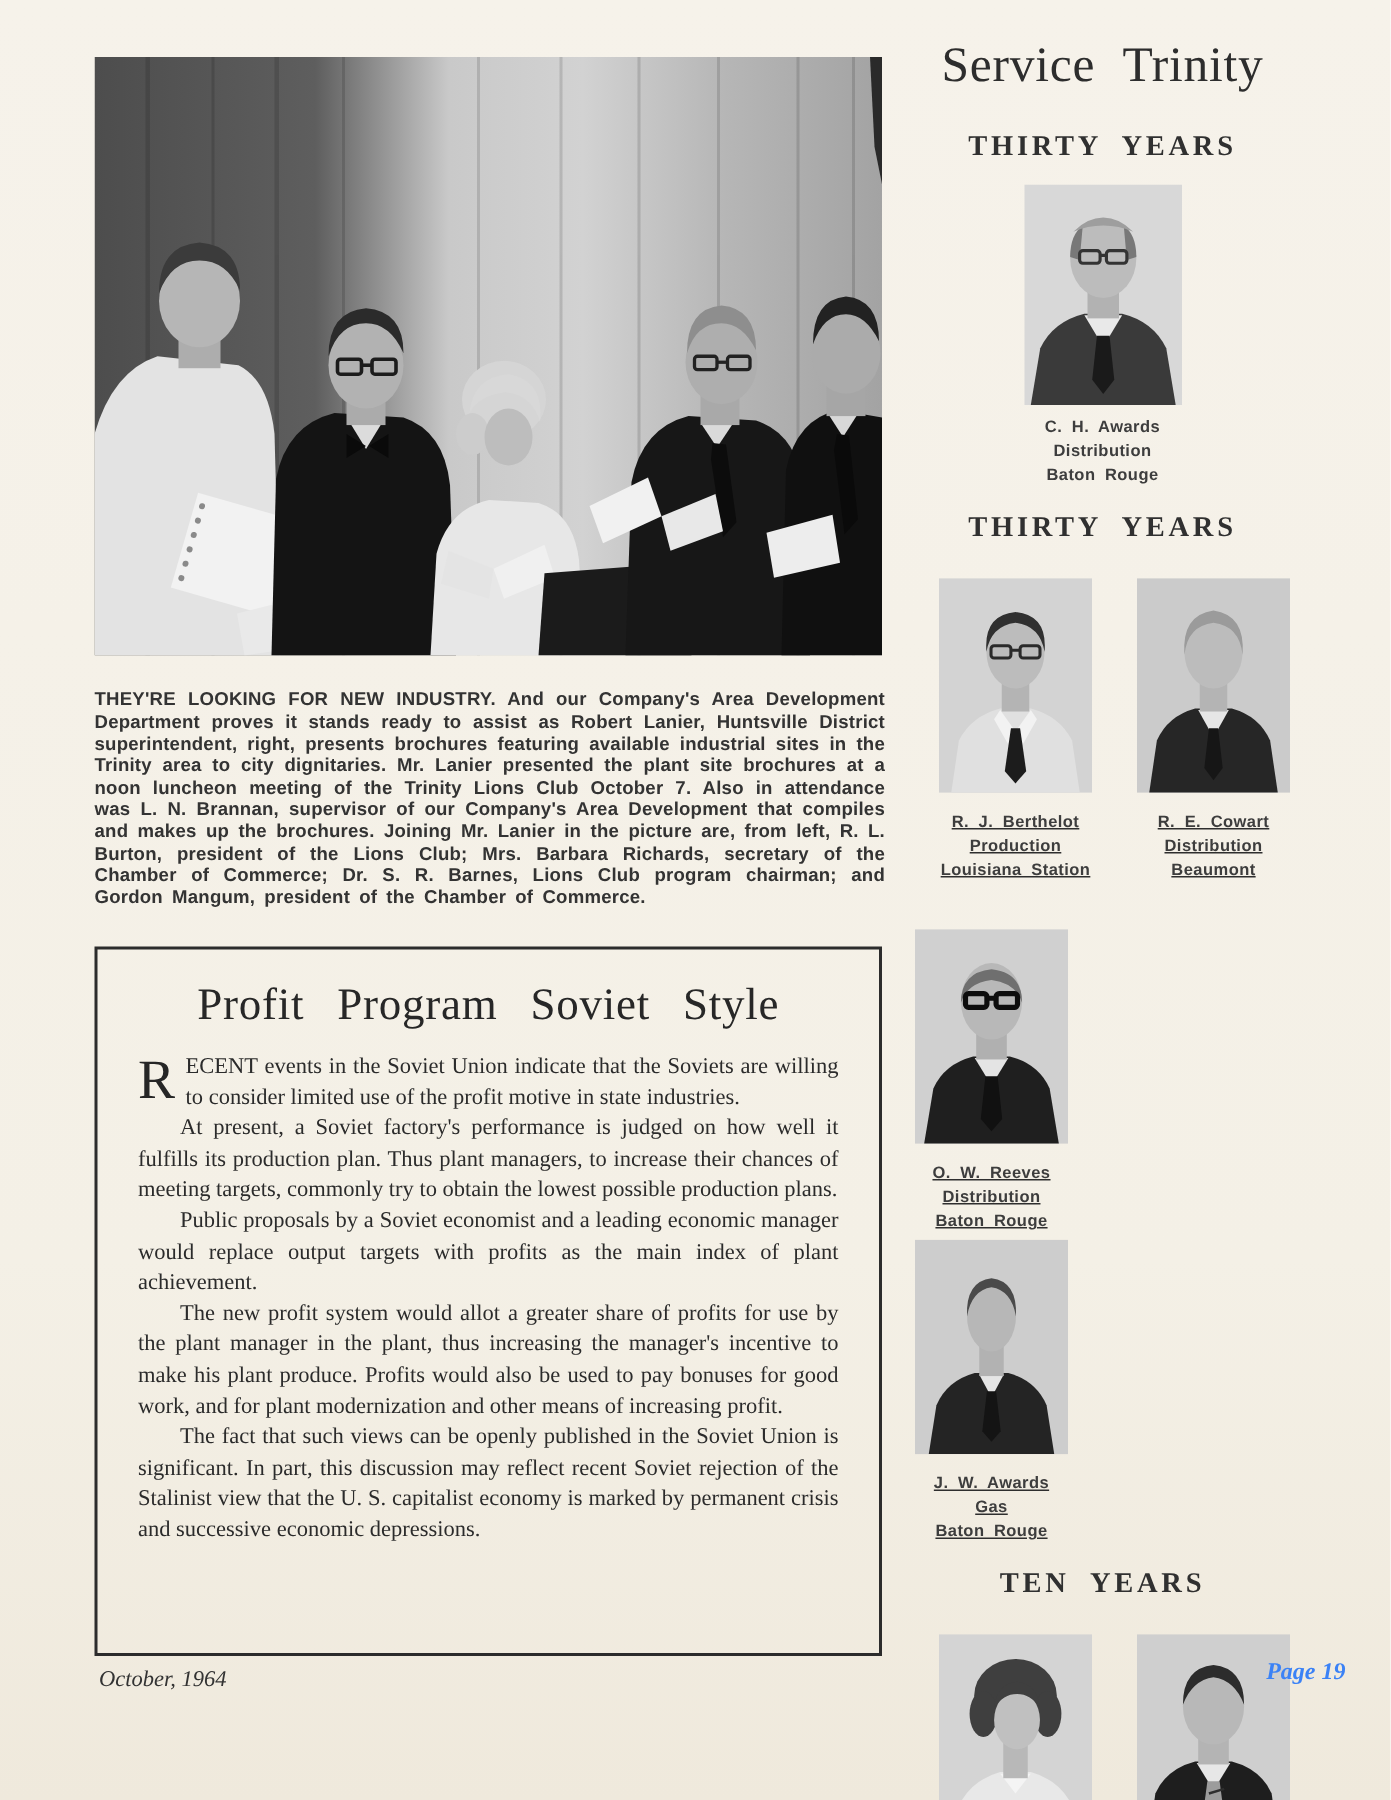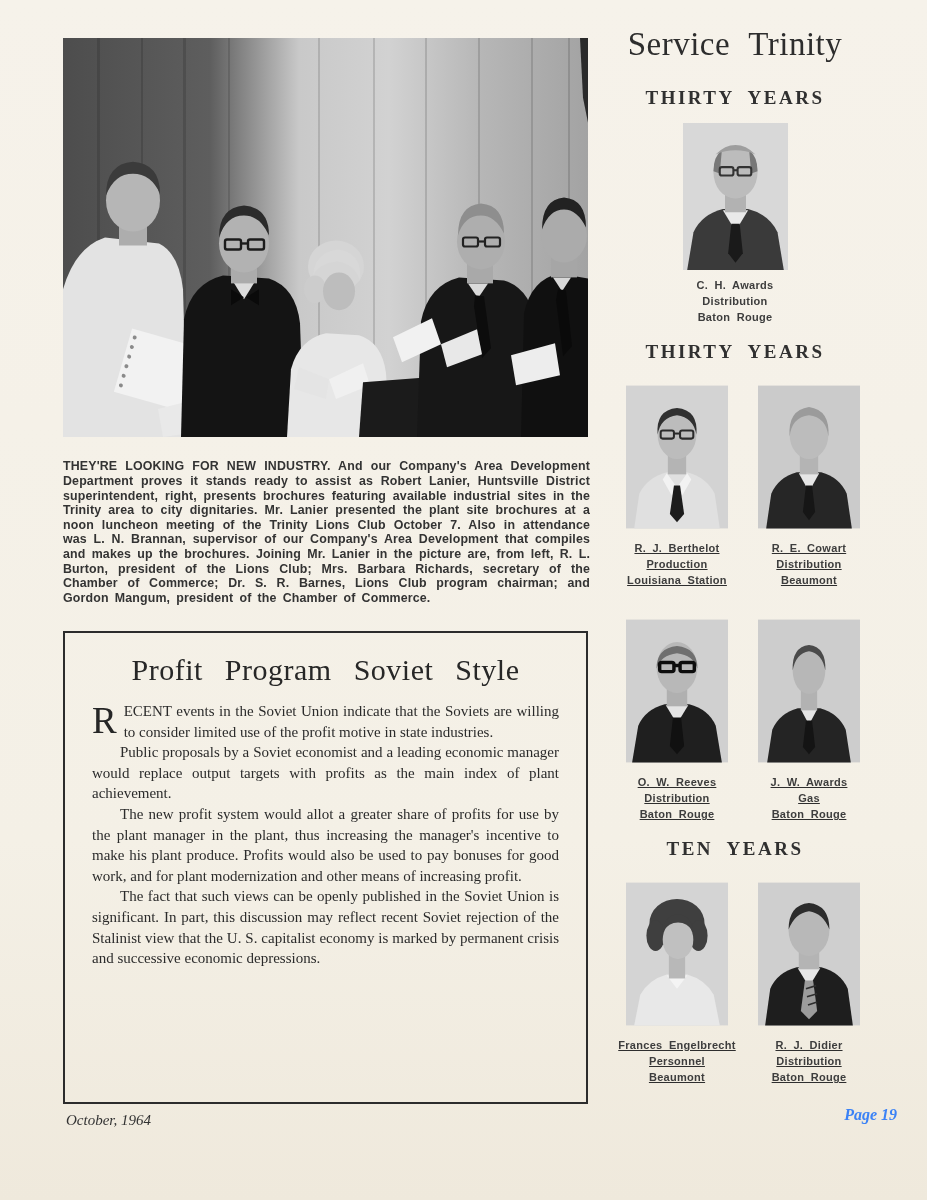--- a/index.html
+++ b/index.html
@@ -41,21 +41,21 @@
     margin:24px 0 0 0;font-family:"Liberation Serif",serif;font-weight:600;
     font-size:19px;letter-spacing:2.5px;word-spacing:7px;color:#303030;
   }
   .sa-heading.h2{margin-top:16px;}
   .sa-heading.h3{margin-top:16px;}
   figure{margin:0;}
   .person-large{margin-top:14px;}
   .person-large .portrait{width:127px;height:147px;}
   .portrait{display:block;margin:0 auto;width:102px;height:152px;}
   .prow{display:flex;justify-content:flex-end;margin-top:18px;text-decoration:underline;}
-  .prow.gap{margin-top:27px;}
+  .prow.gap{margin-top:27px;flex-direction:column;}
   .prow .person{width:132px;}
   figcaption{margin-top:7px;}
   .p-name,.p-dept,.p-loc{
     font-family:"Liberation Sans",sans-serif;font-weight:bold;
     font-size:11px;line-height:16px;letter-spacing:.3px;word-spacing:3px;color:#3d3d3d;
   }
   
   .footer-left{
     position:absolute;left:66px;top:1112px;
     font-family:"Liberation Serif",serif;font-style:italic;font-weight:normal;
@@ -165,20 +165,21 @@
     <path d="M448,318 L492,306 L497,338 L453,348 Z" fill="#ededed"></path>
   </g>
 </svg>
 
 <p class="photo-caption">THEY'RE LOOKING FOR NEW INDUSTRY. And our Company's Area Development Department proves it stands ready to assist as Robert Lanier, Huntsville District superintendent, right, presents brochures featuring available industrial sites in the Trinity area to city dignitaries. Mr. Lanier presented the plant site brochures at a noon luncheon meeting of the Trinity Lions Club October 7. Also in attendance was L. N. Brannan, supervisor of our Company's Area Development that compiles and makes up the brochures. Joining Mr. Lanier in the picture are, from left, R. L. Burton, president of the Lions Club; Mrs. Barbara Richards, secretary of the Chamber of Commerce; Dr. S. R. Barnes, Lions Club program chairman; and Gordon Mangum, president of the Chamber of Commerce.</p>
 
 <section class="article-box">
   <h2 class="article-title">Profit Program Soviet Style</h2>
   <div class="article-body">
     <p class="lead"><span class="dropcap">R</span><span>ECENT events in the Soviet Union indicate that the Soviets are willing to consider limited use of the profit motive in state industries.</span></p>
+    <p>At present, a Soviet factory's performance is judged on how well it fulfills its production plan. Thus plant managers, to increase their chances of meeting targets, commonly try to obtain the lowest possible production plans.</p>
     <p>Public proposals by a Soviet economist and a leading economic manager would replace output targets with profits as the main index of plant achievement.</p>
     <p>The new profit system would allot a greater share of profits for use by the plant manager in the plant, thus increasing the manager's incentive to make his plant produce. Profits would also be used to pay bonuses for good work, and for plant modernization and other means of increasing profit.</p>
     <p>The fact that such views can be openly published in the Soviet Union is significant. In part, this discussion may reflect recent Soviet rejection of the Stalinist view that the U. S. capitalist economy is marked by permanent crisis and successive economic depressions.</p>
   </div>
 </section>
 
 <div class="right-col">
 
   <h1 class="sa-title">Service Trinity</h1>
 

